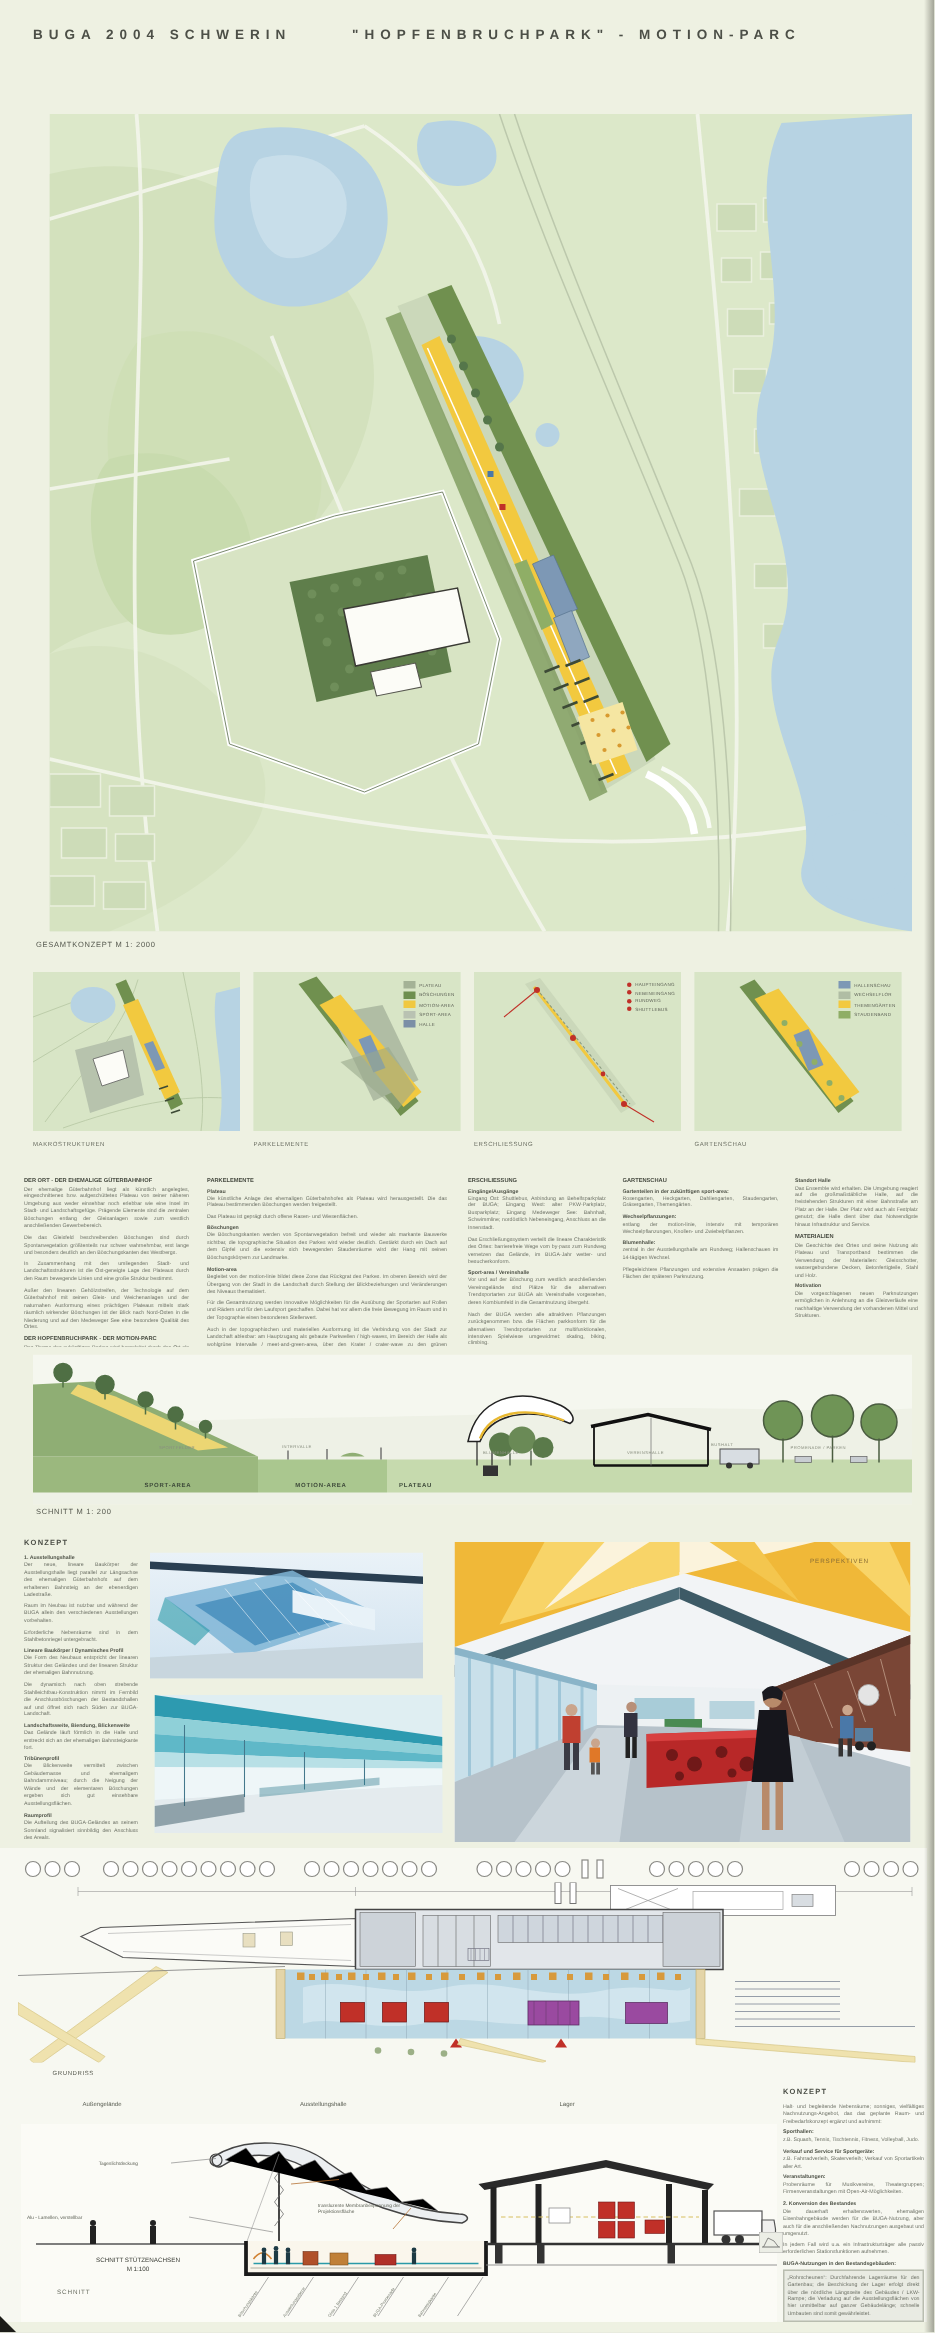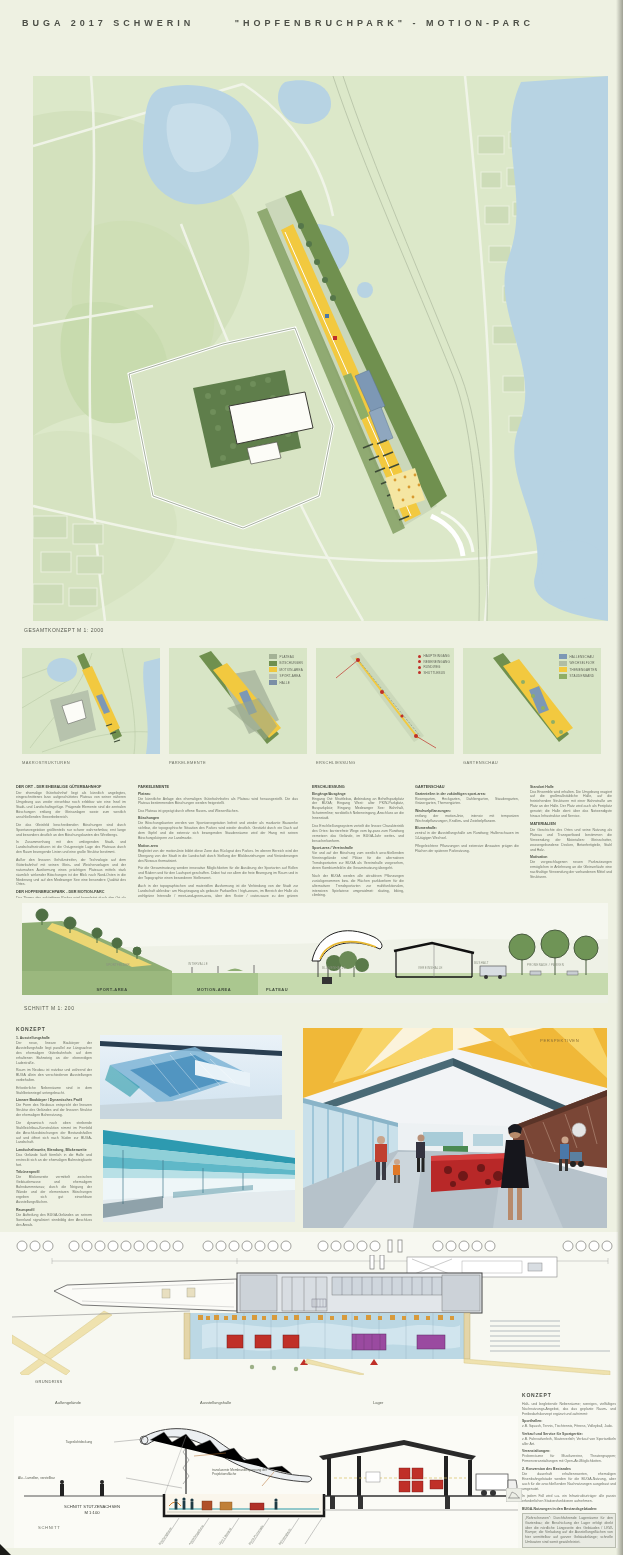--- a/index.html
+++ b/index.html
@@ -35,21 +35,21 @@
     background:linear-gradient(to right,rgba(0,0,0,0),rgba(80,80,70,.5));}
   .corner-mark{position:absolute;left:0;top:1544px;width:0;height:0;
     border-bottom:11px solid #1c1c18;border-right:11px solid transparent;}
 </style>
 </head>
 <body>
 
 <div class="sheet">
 
   <div class="title">
-    <span>BUGA 2017 SCHWERIN</span>
+    <span>BUGA 2004 SCHWERIN</span>
     <span class="t2">"HOPFENBRUCHPARK" - MOTION-PARC</span>
   </div>
 
   <svg class="abs" style="left:33px;top:76px;" width="575" height="545" viewBox="0 0 575 545">
     <rect width="575" height="545" fill="#dce8c9"></rect>
     <g>
       <path d="M0,40 C80,20 160,60 200,120 C240,180 200,260 150,300 C100,340 40,330 0,360 Z" fill="#d3e1bd"></path>
       <path d="M0,360 C60,340 120,380 140,430 C160,480 100,520 40,545 L0,545 Z" fill="#d6e3c1"></path>
       <path d="M60,150 C120,130 170,170 180,230 C190,290 140,320 90,310 C40,300 20,200 60,150 Z" fill="#cfdfb6"></path>
       <path d="M40,230 C90,215 130,245 135,290 C140,330 100,355 65,345 C30,335 15,255 40,230 Z" fill="#c8dbae"></path>

